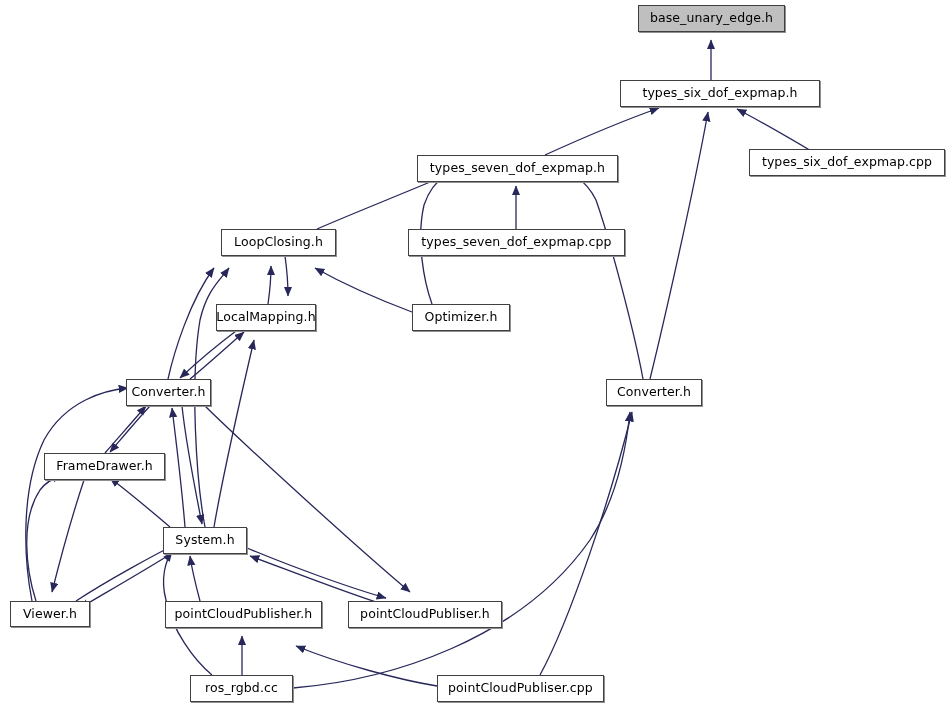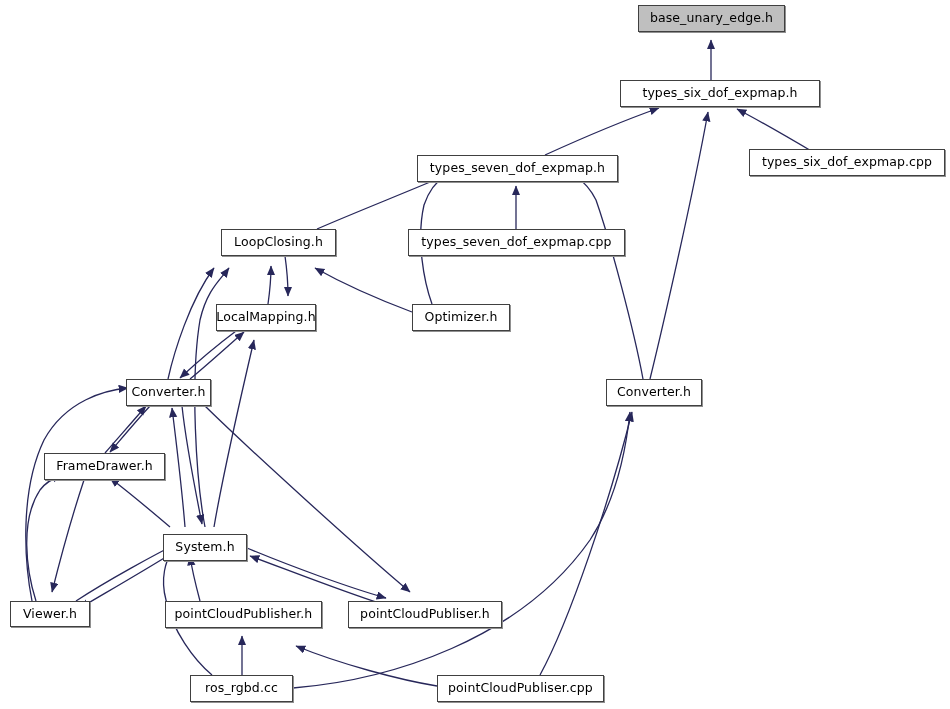--- a/index.html
+++ b/index.html
@@ -119,21 +119,21 @@
       </div>
       <div class="node" title="Converter.h" style="left: 606px; top: 379px; width: 96px; height: 27px;">
         <span>Converter.h</span>
       </div>
       <div class="node" title="Tracking.h" style="left: 126px; top: 379px; width: 85px; height: 27px;">
         <span>Converter.h</span>
       </div>
       <div class="node" title="FrameDrawer.h" style="left: 44px; top: 453px; width: 121px; height: 27px;">
         <span>FrameDrawer.h</span>
       </div>
-      <div class="node" title="System.h" style="left: 163px; top: 527px; width: 84px; height: 27px; margin-top: 7px;">
+      <div class="node" title="System.h" style="left: 163px; top: 527px; width: 84px; height: 27px;">
         <span>System.h</span>
       </div>
       <div class="node" title="Viewer.h" style="left: 10px; top: 601px; width: 80px; height: 26px;">
         <span>Viewer.h</span>
       </div>
       <div class="node" title="pointCloudPublisher.h" style="left: 165px; top: 601px; width: 157px; height: 27px;">
         <span>pointCloudPublisher.h</span>
       </div>
       <div class="node" title="pointcloudmapping.h" style="left: 348px; top: 601px; width: 154px; height: 27px;">
         <span>pointCloudPubliser.h</span>

